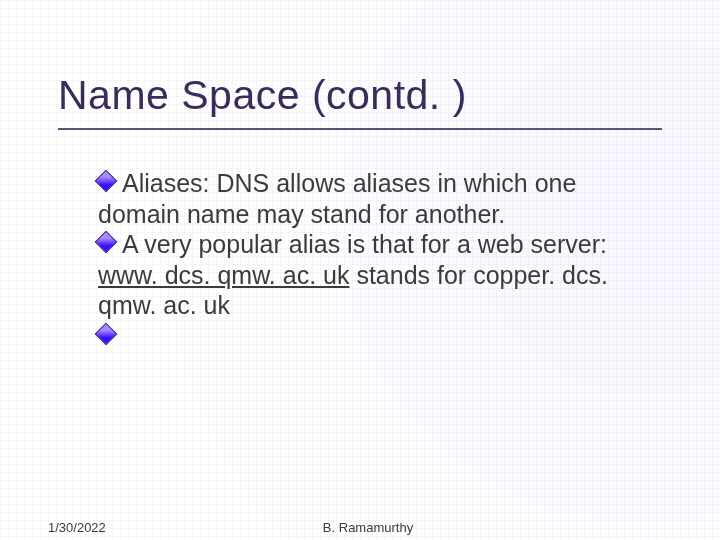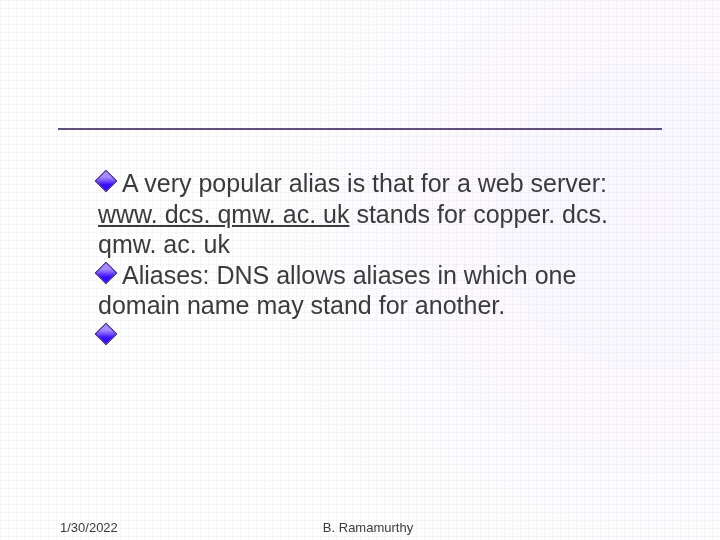--- a/index.html
+++ b/index.html
@@ -71,39 +71,40 @@
     color: #3b3b3b;
   }
   .footer {
     position: absolute;
     bottom: 20px;
     left: 0;
     width: 100%;
     font-size: 13px;
     color: #3b3b3b;
   }
-  .footer .date { position: absolute; left: 60px; }
+  .footer .date { position: absolute; left: 48px; }
   .footer .author { position: absolute; left: 8px; width: 100%; text-align: center; }
   .footer .page { position: absolute; right: 40px; margin-top: 28px; }
 </style>
 </head>
 <body>
 
 <div class="slide">
 
+  <div class="title">Name Space (contd. )</div>
   <div class="title-underline"></div>
 
   <div class="body">
 
     <div class="bullet">
-      <span class="diamond"></span><span class="text"><span>A very popular alias is that for a web server: </span><span class="link">www. dcs. qmw. ac. uk</span><span> stands for copper. dcs. qmw. ac. uk</span></span>
+      <span class="diamond"></span><span class="text"><span>Aliases: </span><span>DNS allows aliases in which one domain name may stand for another.</span></span>
     </div>
 
     <div class="bullet">
-      <span class="diamond"></span><span class="text"><span>Aliases: </span><span>DNS allows aliases in which one domain name may stand for another.</span></span>
+      <span class="diamond"></span><span class="text"><span>A very popular alias is that for a web server: </span><span class="link">www. dcs. qmw. ac. uk</span><span> stands for copper. dcs. qmw. ac. uk</span></span>
     </div>
 
     <div class="bullet">
       <span class="diamond"></span>
     </div>
 
   </div>
 
   <div class="footer">
     <span class="date">1/30/2022</span>

